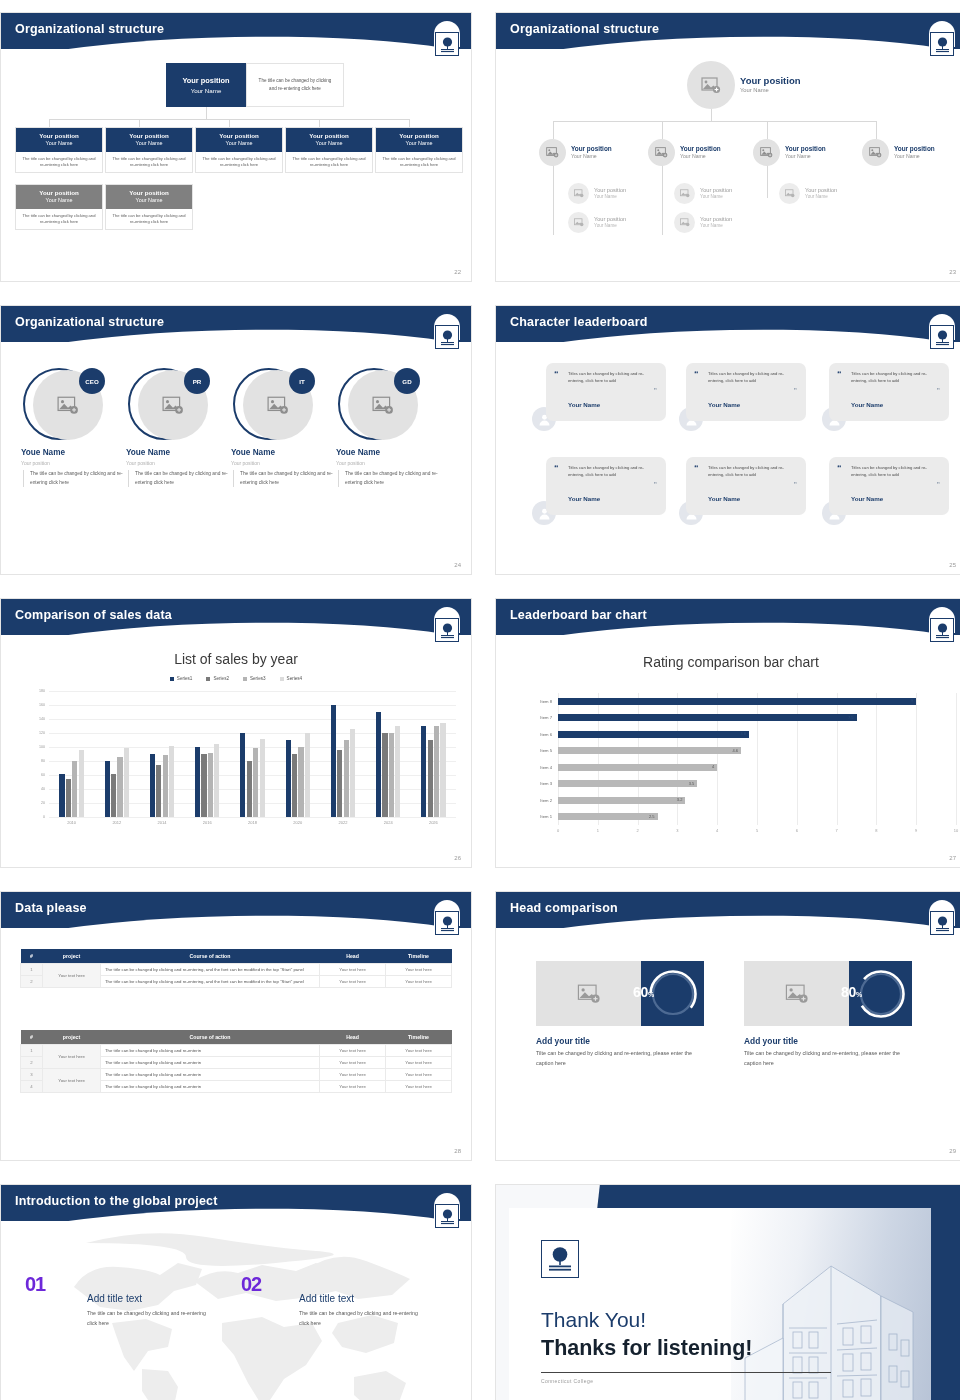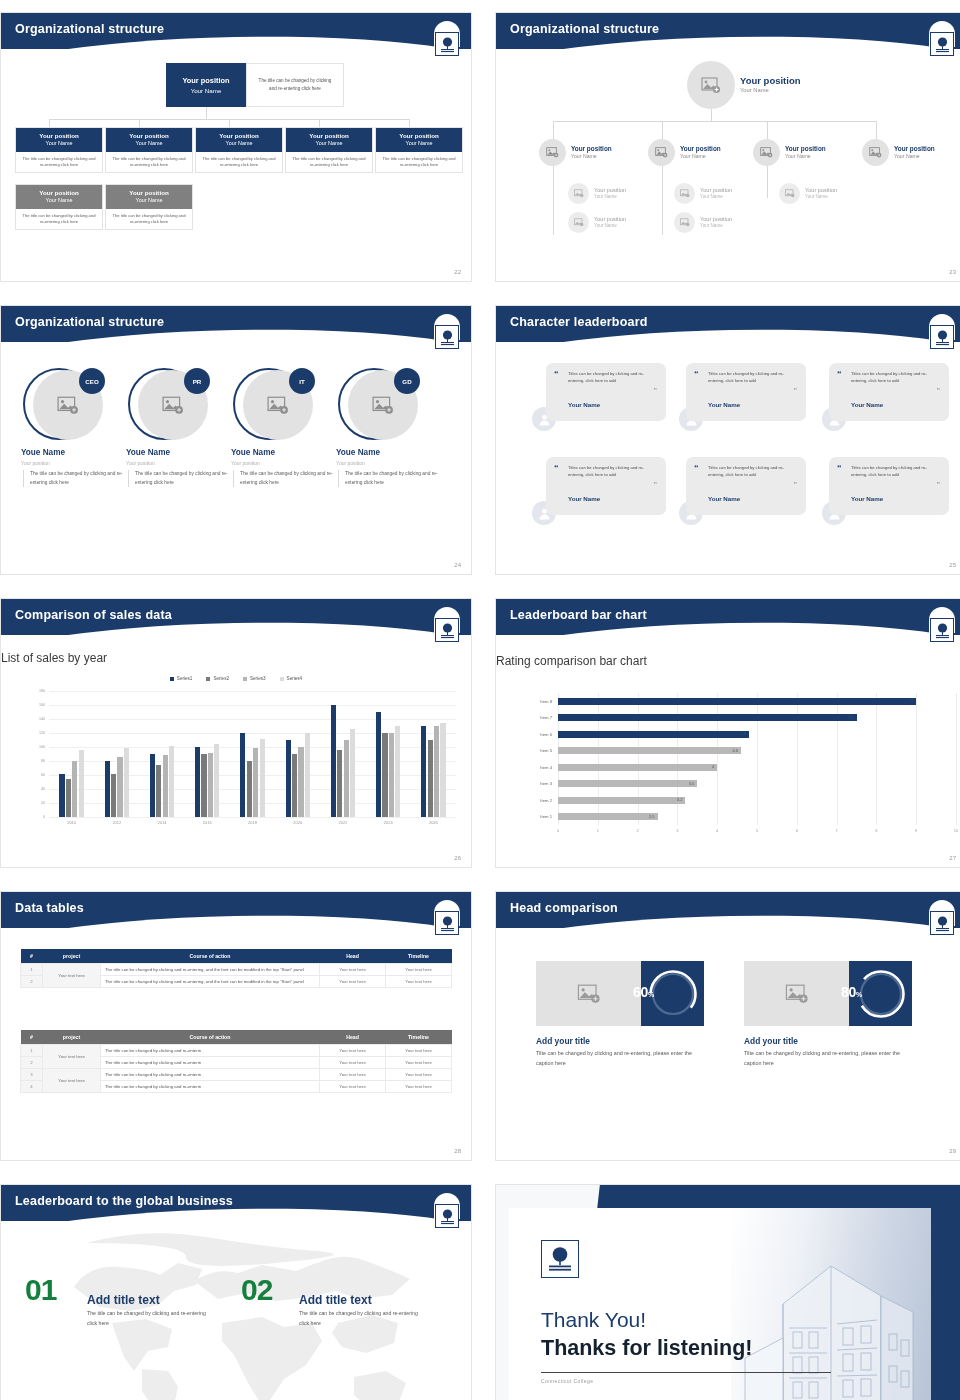--- a/index.html
+++ b/index.html
@@ -98,21 +98,21 @@
                 padding-left:6px; font-size:4.8px; color:#5a5a5a; line-height:1.8; }
   
   .qcard { position:absolute; width:120px; height:58px; background:#ebebeb; border-radius:7px; }
   .qcard .qm { position:absolute; left:8px; top:7px; color:#1b3c6b; font-size:9px; font-weight:bold; line-height:1; }
   .qcard .qm2 { position:absolute; right:9px; top:24px; color:#9aa5b4; font-size:7px; font-weight:bold; line-height:1; }
   .qcard .qt { position:absolute; left:22px; top:8px; width:82px; font-size:4.2px; color:#4b4b4b; line-height:1.65; }
   .qcard .qn { position:absolute; left:22px; top:38px; font-size:6.2px; font-weight:bold; color:#1b3c6b; }
   .avatar { position:absolute; width:24px; height:24px; border-radius:50%; background:#e3e6ec;
             display:flex; align-items:center; justify-content:center; }
   
-  .ch-title { position:absolute; width:100%; font-size:12px; color:#3a3a3a; }
+  .ch-title { position:absolute; width:100%; text-align:center; font-size:14px; color:#3a3a3a; }
   .legend { position:absolute; width:100%; display:flex; justify-content:center; gap:14px; font-size:4.6px; color:#555; }
   .legend span.sw { display:inline-block; width:4px; height:4px; margin-right:3px; vertical-align:middle; }
   .plot { position:absolute; }
   .gl { position:absolute; left:0; right:0; height:1px; background:#efefef; }
   .ytick { position:absolute; font-size:3.6px; color:#999; text-align:right; width:14px; }
   .xtick { position:absolute; font-size:4px; color:#999; text-align:center; }
   .bar { position:absolute; bottom:0; }
   .lb-label { position:absolute; font-size:4.2px; color:#6a6a6a; text-align:right; width:26px; }
   .lb-bar { position:absolute; height:7px; }
   .lb-val { position:absolute; right:3px; top:0.6px; font-size:4px; }
@@ -129,22 +129,22 @@
   .th-gray th { background:#6f6f6f; }
   
   .dblk { position:absolute; display:flex; }
   .dblk .img { width:105px; height:65px; background:#e2e2e2; display:flex; align-items:center; justify-content:center; }
   .dblk .pan { width:63px; height:65px; background:#1b3c6b; display:flex; align-items:center; justify-content:center; }
   .pct { position:absolute; color:#fff; font-size:14px; font-weight:bold; letter-spacing:-.3px; }
   .pct i { font-size:7px; font-style:normal; }
   .dttl { position:absolute; font-size:8.4px; font-weight:bold; color:#1b3c6b; }
   .ddesc { position:absolute; width:165px; font-size:5.4px; color:#585858; line-height:1.85; }
   
-  .bignum { position:absolute; font-size:30px; font-weight:bold; color:#15803d; letter-spacing:-1px; }
-  .gtitle { position:absolute; font-size:12px; font-weight:bold; color:#1b3c6b; }
+  .bignum { position:absolute; font-size:20px; font-weight:bold; color:#6d28d9; letter-spacing:-1px; }
+  .gtitle { position:absolute; font-size:10px; font-weight:normal; color:#1b3c6b; }
   .gdesc { position:absolute; width:130px; font-size:5.2px; color:#585858; line-height:1.9; }
   
   .ty { position:relative; width:472px; height:270px; background:#f7f8fa; overflow:hidden; }
   .ty .navy-bg { position:absolute; inset:0; background:#1b3c6b;
       clip-path: polygon(22% 0, 100% 0, 100% 100%, 38% 100%, 18% 62%); }
   .ty .card { position:absolute; left:13px; top:23px; width:422px; height:215px; background:#fff; overflow:hidden; }
   .ty .bldg { position:absolute; right:0; top:0; width:200px; height:215px;
       background:linear-gradient(100deg,#ffffff 0%, #eef1f6 32%, #cdd6e4 68%, #b7c3d6 100%); }
   .ty h1 { position:absolute; left:32px; top:100px; font-size:21px; color:#1b3c6b; font-weight:normal; }
   .ty h2 { position:absolute; left:32px; top:128px; font-size:21.5px; color:#15212e; font-weight:bold; }
@@ -775,21 +775,21 @@
           <span class="lb-val" style="color: rgb(85, 85, 85);">2.5</span>
         </div>
       </div>
     <div class="pgnum">27</div>
   </div>
 
   <div class="slide">
     <div class="hdr">
         <div class="curve"></div>
       </div>
-    <div class="hdr-title">Data tables</div>
+    <div class="hdr-title">Data please</div>
     <div class="logo-badge">
       <div class="dome"></div>
       <div class="sq">
           <svg width="17" height="17" viewBox="0 0 17 17">
             <circle cx="8.5" cy="6" r="4.6" fill="#1b3c6b"></circle>
             <rect x="8" y="6" width="1" height="7" fill="#1b3c6b"></rect>
             <rect x="2" y="13" width="13" height="1.1" fill="#1b3c6b"></rect>
             <rect x="2" y="15" width="13" height="1.1" fill="#1b3c6b"></rect>
           </svg>
         </div>
@@ -926,21 +926,21 @@
     <div class="dttl" style="left:248px;top:144px;">Add your title</div>
     <div class="ddesc" style="left:248px;top:156px;">Tilte can be changed by clicking and re-entering, please enter the caption here</div>
 
     <div class="pgnum">29</div>
   </div>
 
   <div class="slide">
     <div class="hdr">
         <div class="curve"></div>
       </div>
-    <div class="hdr-title">Leaderboard to the global business</div>
+    <div class="hdr-title">Introduction to the global project</div>
     <div class="logo-badge">
       <div class="dome"></div>
       <div class="sq">
           <svg width="17" height="17" viewBox="0 0 17 17">
             <circle cx="8.5" cy="6" r="4.6" fill="#1b3c6b"></circle>
             <rect x="8" y="6" width="1" height="7" fill="#1b3c6b"></rect>
             <rect x="2" y="13" width="13" height="1.1" fill="#1b3c6b"></rect>
             <rect x="2" y="15" width="13" height="1.1" fill="#1b3c6b"></rect>
           </svg>
         </div>

